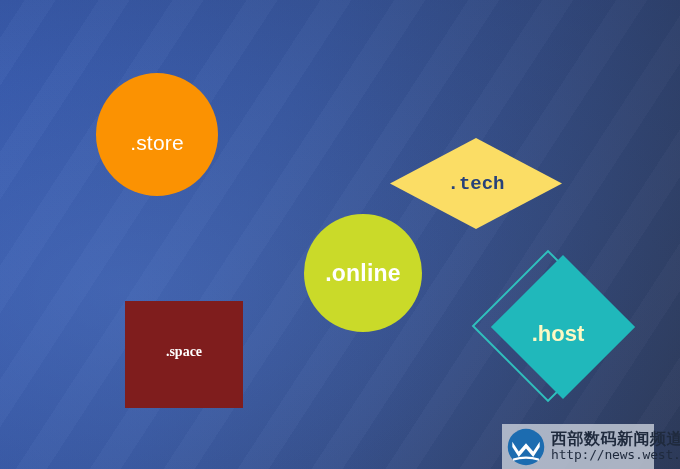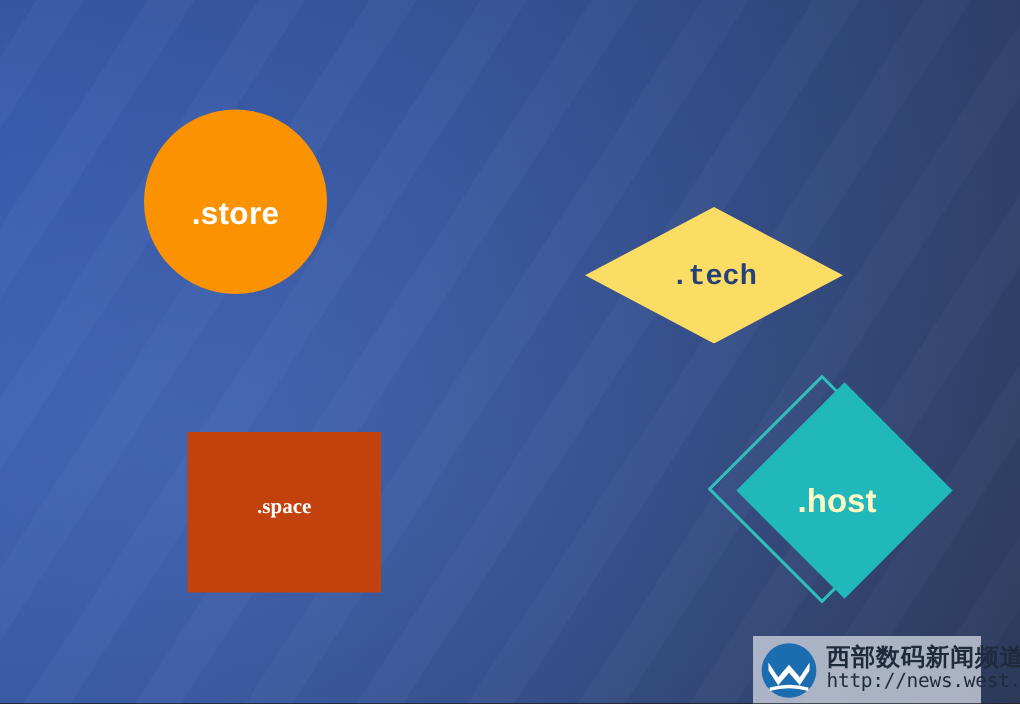--- a/index.html
+++ b/index.html
@@ -52,44 +52,44 @@
   #shape-store {
     left: 96px; top: 73px;
     width: 122px; height: 123px;
     border-radius: 50%;
     background: #fb9202;
   }
   #shape-store .shape-label {
     top: 58px;
     color: #ffffff;
     font-size: 21px;
-    font-weight: bold;
+    font-weight: normal;
     letter-spacing: 0.2px;
   }
 
   
   #shape-online {
     left: 304px; top: 214px;
     width: 118px; height: 118px;
     border-radius: 50%;
     background: #cada29;
   }
   #shape-online .shape-label {
     top: 46px;
     color: #ffffff;
     font-size: 23px;
     font-weight: bold;
     letter-spacing: 0.2px;
   }
 
   
   #shape-space {
-    left: 125px; top: 288px;
-    width: 129px; height: 107px;
-    background: #c2410c;
+    left: 125px; top: 301px;
+    width: 118px; height: 107px;
+    background: #7f1d1d;
   }
   #shape-space .shape-label {
     top: 43px;
     color: #ffffff;
     font-size: 14px;
     font-weight: bold;
     font-family: "Liberation Serif", serif;
   }
 
   
@@ -186,20 +186,23 @@
 
   <div class="shape" id="shape-store">
     <span class="shape-label">.store</span>
   </div>
 
   <div class="shape" id="shape-tech">
     <div class="diamond-fill"></div>
     <span class="shape-label">.tech</span>
   </div>
 
+  <div class="shape" id="shape-online">
+    <span class="shape-label">.online</span>
+  </div>
 
   <div class="shape" id="shape-space">
     <span class="shape-label">.space</span>
   </div>
 
   <div class="shape" id="shape-host">
     <div class="diamond-outline"></div>
     <div class="diamond-fill"></div>
     <span class="shape-label">.host</span>
   </div>

